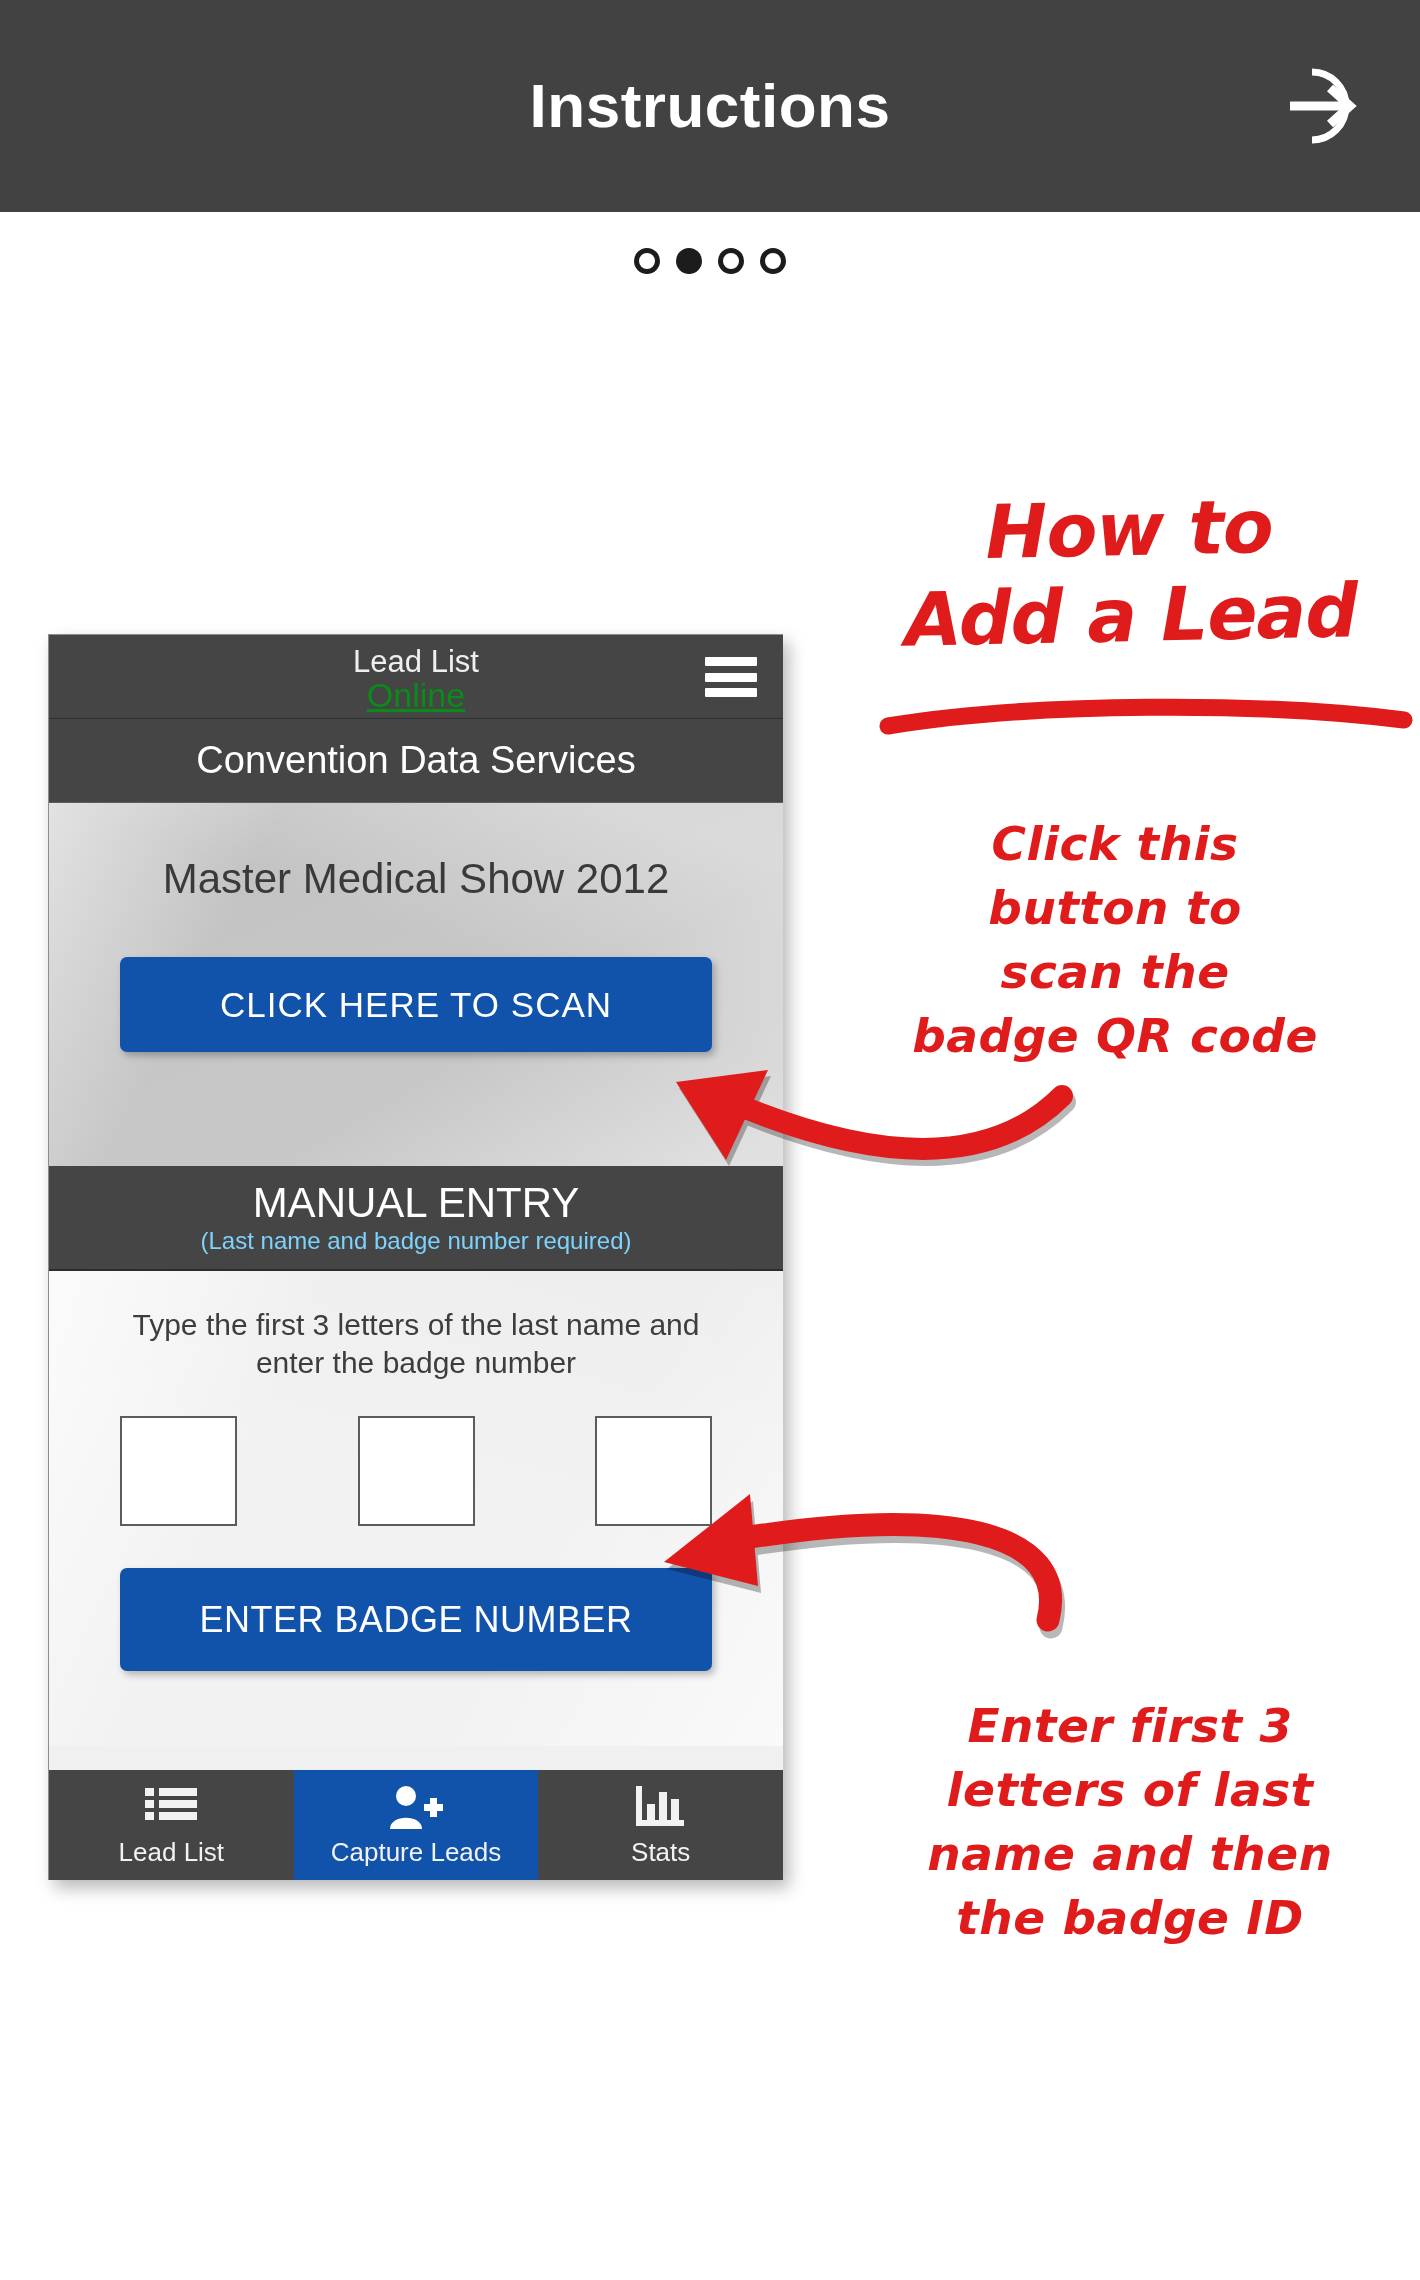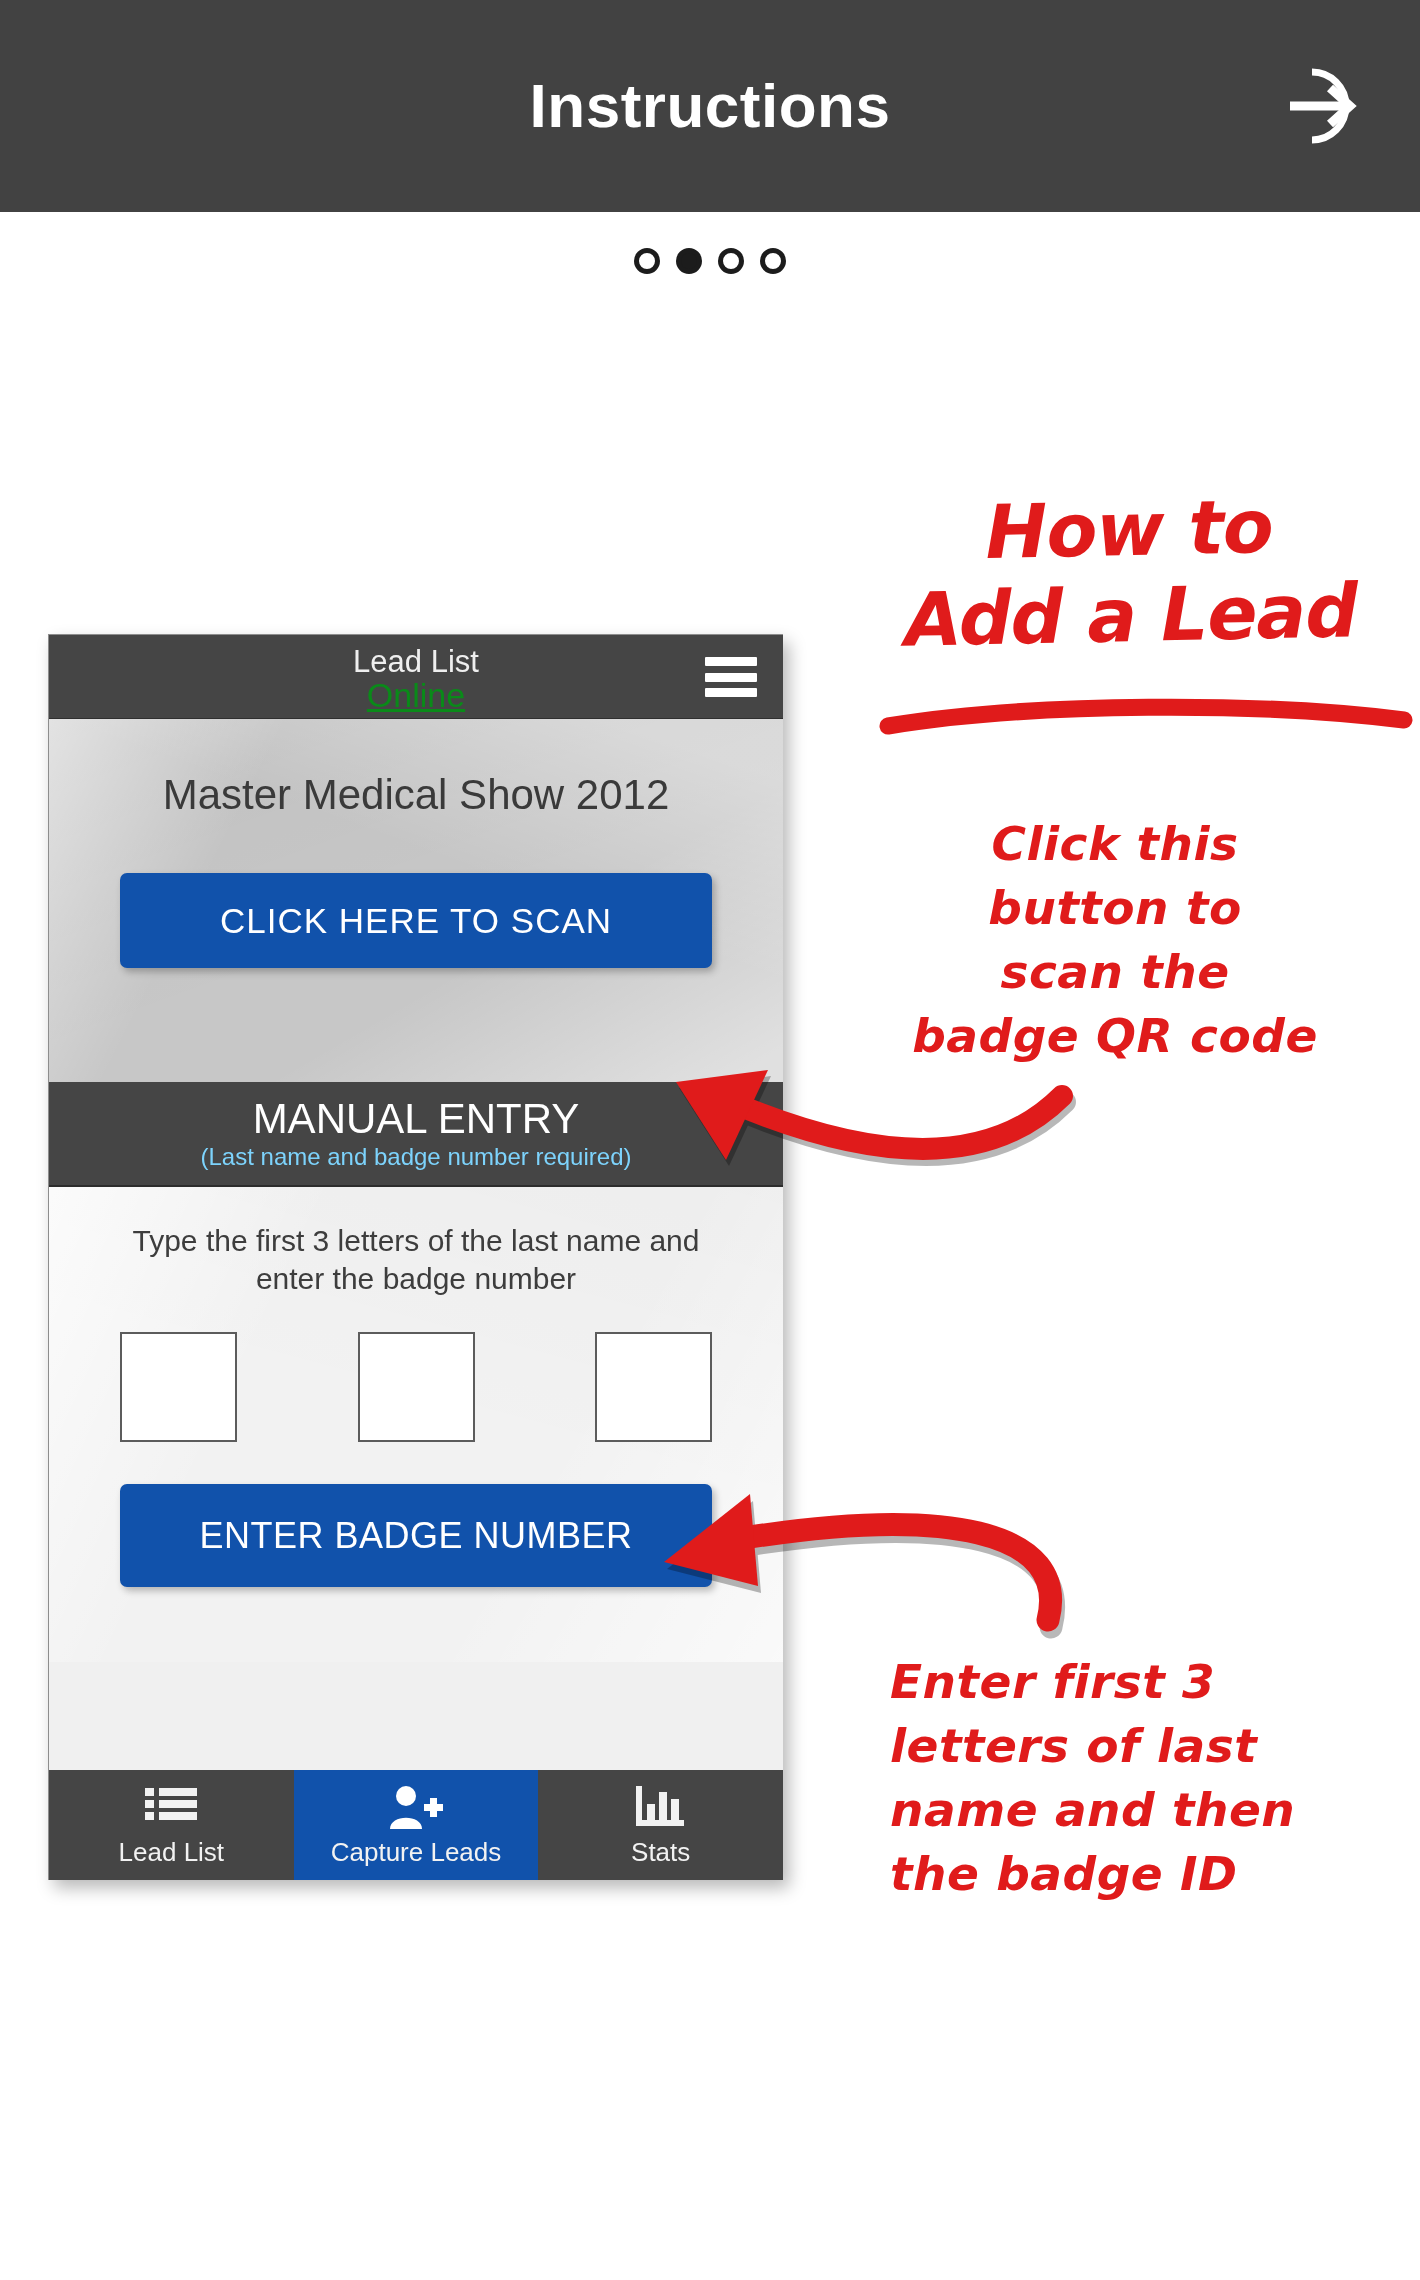--- a/index.html
+++ b/index.html
@@ -291,23 +291,23 @@
     left: 880px;
     top: 812px;
     width: 470px;
     text-align: center;
     font-size: 47px;
     line-height: 64px;
     letter-spacing: 0.5px;
   }
   .ann-2 {
     left: 890px;
-    top: 1650px;
+    top: 1694px;
     width: 480px;
-    text-align: left;
+    text-align: center;
     font-size: 47px;
     line-height: 64px;
     letter-spacing: 0.5px;
   }
 
   .arrow-svg { position: absolute; overflow: visible; }
   .arrow-1 { left: 660px; top: 1040px; }
   .arrow-2 { left: 650px; top: 1470px; }
 </style>
 </head>
@@ -341,20 +341,21 @@
         <span class="ph-head-title">Lead List</span>
         <span class="ph-head-status">Online</span>
       </div>
       <div class="ph-hamburger">
         <span></span>
         <span></span>
         <span></span>
       </div>
     </div>
 
+    <div class="ph-company">Convention Data Services</div>
 
     <div class="ph-scan">
       <div class="ph-showname">Master Medical Show 2012</div>
       <button class="btn-blue btn-scan">CLICK HERE TO SCAN</button>
     </div>
 
     <div class="ph-manual">
       <div class="ph-manual-title">MANUAL ENTRY</div>
       <div class="ph-manual-sub">(Last name and badge number required)</div>
     </div>

